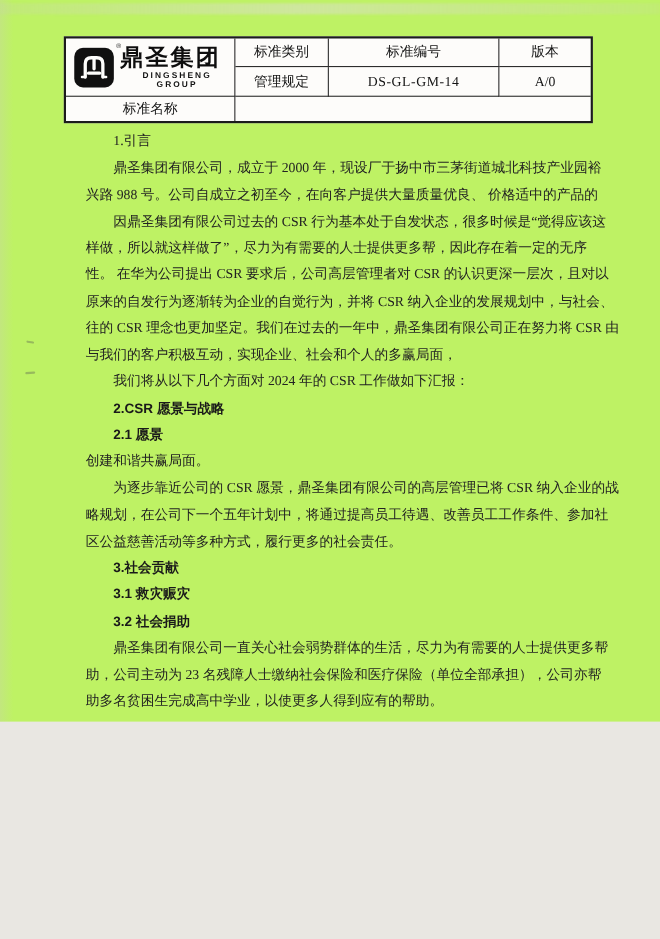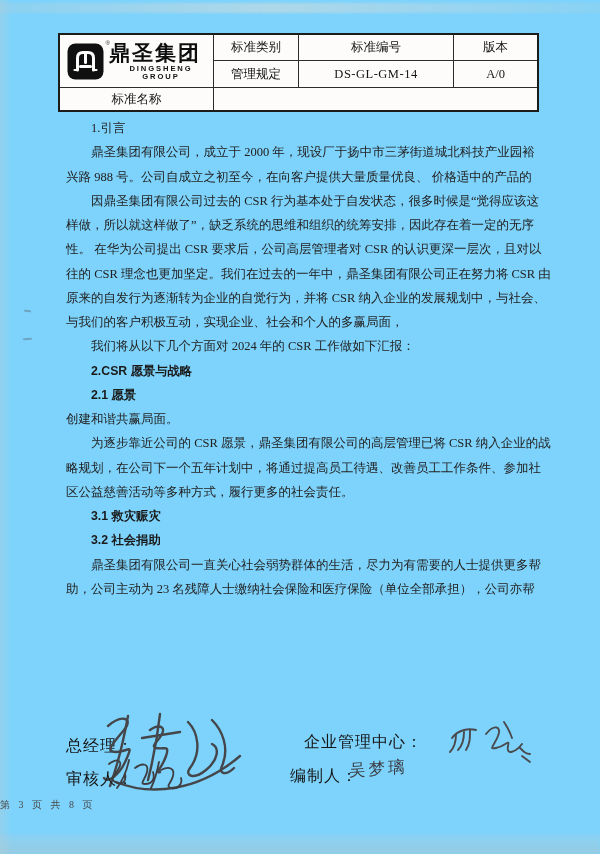--- a/index.html
+++ b/index.html
@@ -3,22 +3,22 @@
 <meta charset="utf-8">
 <style>
   html,body{margin:0;padding:0;}
   body{
     width:600px;height:854px;
     background:#e9e7e2;
     font-family:"Liberation Serif", serif;
     -webkit-font-smoothing:antialiased;
   }
   .page{
-    position:relative;width:600px;height:854px;overflow:hidden;
-    background:#7dd3fc;
+    position:relative;width:600px;height:656px;overflow:hidden;
+    background:#bef264;
     color:#262626;
     text-decoration:underline;
   }
   
   .streak-top{position:absolute;left:0;top:3px;width:600px;height:10px;
     background:linear-gradient(90deg,rgba(205,203,197,.18),rgba(222,220,214,.5) 45%,rgba(208,206,200,.15));
     filter:blur(1px);}
   .streak-bottom{position:absolute;left:0;top:834px;width:600px;height:20px;
     background:linear-gradient(180deg,rgba(210,207,200,.12),rgba(196,193,186,.38));
     filter:blur(1px);}
@@ -61,21 +61,21 @@
     font-family:"Liberation Sans",sans-serif;}
   .logo-text{display:flex;flex-direction:column;line-height:1;margin-top:1px;}
   .logo-cn{font-family:"Liberation Sans",sans-serif;font-weight:bold;
     font-size:21px;letter-spacing:2px;color:#0e0e0e;}
   .logo-en{font-family:"Liberation Sans",sans-serif;font-weight:bold;
     font-size:7.6px;letter-spacing:1.9px;color:#111;margin-top:2px;text-align:center;}
 
   
   .body-lines{position:absolute;left:66px;top:116px;width:474px;
     font-size:12.5px;line-height:24.25px;color:#222;}
-  .line{white-space:pre;height:24.25px;overflow:visible;}
+  .line{white-space:pre;height:24.25px;overflow:visible;margin-left:12px;}
   .line.ind{padding-left:25px;}
   .line.hd{font-weight:bold;font-family:"Liberation Sans",sans-serif;font-size:12.3px;color:#1a1a1a;}
 
   
   .sig-label{position:absolute;font-size:16px;color:#161616;letter-spacing:1px;}
   .lbl-gm{left:66px;top:736px;}
   .lbl-mc{left:304px;top:732px;}
   .lbl-rev{left:66px;top:769px;}
   .lbl-comp{left:290px;top:766px;}
   .sig{position:absolute;}
@@ -131,36 +131,38 @@
     <div class="cell r2c3 br bb">DS-GL-GM-14</div>
     <div class="cell r2c4 bb">A/0</div>
     <div class="cell r3c1 br">标准名称</div>
   </div>
 
   <div class="body-lines">
       <div class="line ind">1.引言</div>
       <div class="line ind">鼎圣集团有限公司，成立于 2000 年，现设厂于扬中市三茅街道城北科技产业园裕</div>
       <div class="line">兴路 988 号。公司自成立之初至今，在向客户提供大量质量优良、 价格适中的产品的</div>
       <div class="line ind">因鼎圣集团有限公司过去的 CSR 行为基本处于自发状态，很多时候是“觉得应该这</div>
-      <div class="line">样做，所以就这样做了”，缺乏系统的思维和组织的统筹安排，因此存在着一定的无序</div>
+      <div class="line">样做，所以就这样做了”，尽力为有需要的人士提供更多帮，因此存在着一定的无序</div>
       <div class="line">性。 在华为公司提出 CSR 要求后，公司高层管理者对 CSR 的认识更深一层次，且对以</div>
+      <div class="line">原来的自发行为逐渐转为企业的自觉行为，并将 CSR 纳入企业的发展规划中，与社会、</div>
       <div class="line">往的 CSR 理念也更加坚定。我们在过去的一年中，鼎圣集团有限公司正在努力将 CSR 由</div>
-      <div class="line">原来的自发行为逐渐转为企业的自觉行为，并将 CSR 纳入企业的发展规划中，与社会、</div>
       <div class="line">与我们的客户积极互动，实现企业、社会和个人的多赢局面，</div>
       <div class="line ind">我们将从以下几个方面对 2024 年的 CSR 工作做如下汇报：</div>
       <div class="line ind hd">2.CSR 愿景与战略</div>
       <div class="line ind hd">2.1 愿景</div>
       <div class="line">创建和谐共赢局面。</div>
       <div class="line ind">为逐步靠近公司的 CSR 愿景，鼎圣集团有限公司的高层管理已将 CSR 纳入企业的战</div>
       <div class="line">略规划，在公司下一个五年计划中，将通过提高员工待遇、改善员工工作条件、参加社</div>
       <div class="line">区公益慈善活动等多种方式，履行更多的社会责任。</div>
+      <div class="line ind hd">3.社会贡献</div>
       <div class="line ind hd">3.1 救灾赈灾</div>
       <div class="line ind hd">3.2 社会捐助</div>
       <div class="line ind">鼎圣集团有限公司一直关心社会弱势群体的生活，尽力为有需要的人士提供更多帮</div>
       <div class="line">助，公司主动为 23 名残障人士缴纳社会保险和医疗保险（单位全部承担），公司亦帮</div>
+      <div class="line">助多名贫困生完成高中学业，以使更多人得到应有的帮助。</div>
     </div>
 
   <div class="sig-label lbl-gm">总经理：</div>
   <div class="sig sig-gm">
     <svg width="152" height="86" viewBox="0 0 152 86">
       <g fill="none" stroke="#45464a" stroke-width="2.4" stroke-linecap="round">
         <path d="M14 18 C28 6 40 10 30 22 C20 34 10 44 22 44 C34 44 40 34 32 52 C26 66 14 76 10 70"></path>
         <path d="M34 8 C30 30 24 56 16 78"></path>
         <path d="M56 22 C64 16 72 18 68 26 C64 34 56 38 62 40 C70 42 76 36 72 48 C68 60 60 66 66 64"></path>
         <path d="M66 6 C64 24 60 48 54 72"></path>

